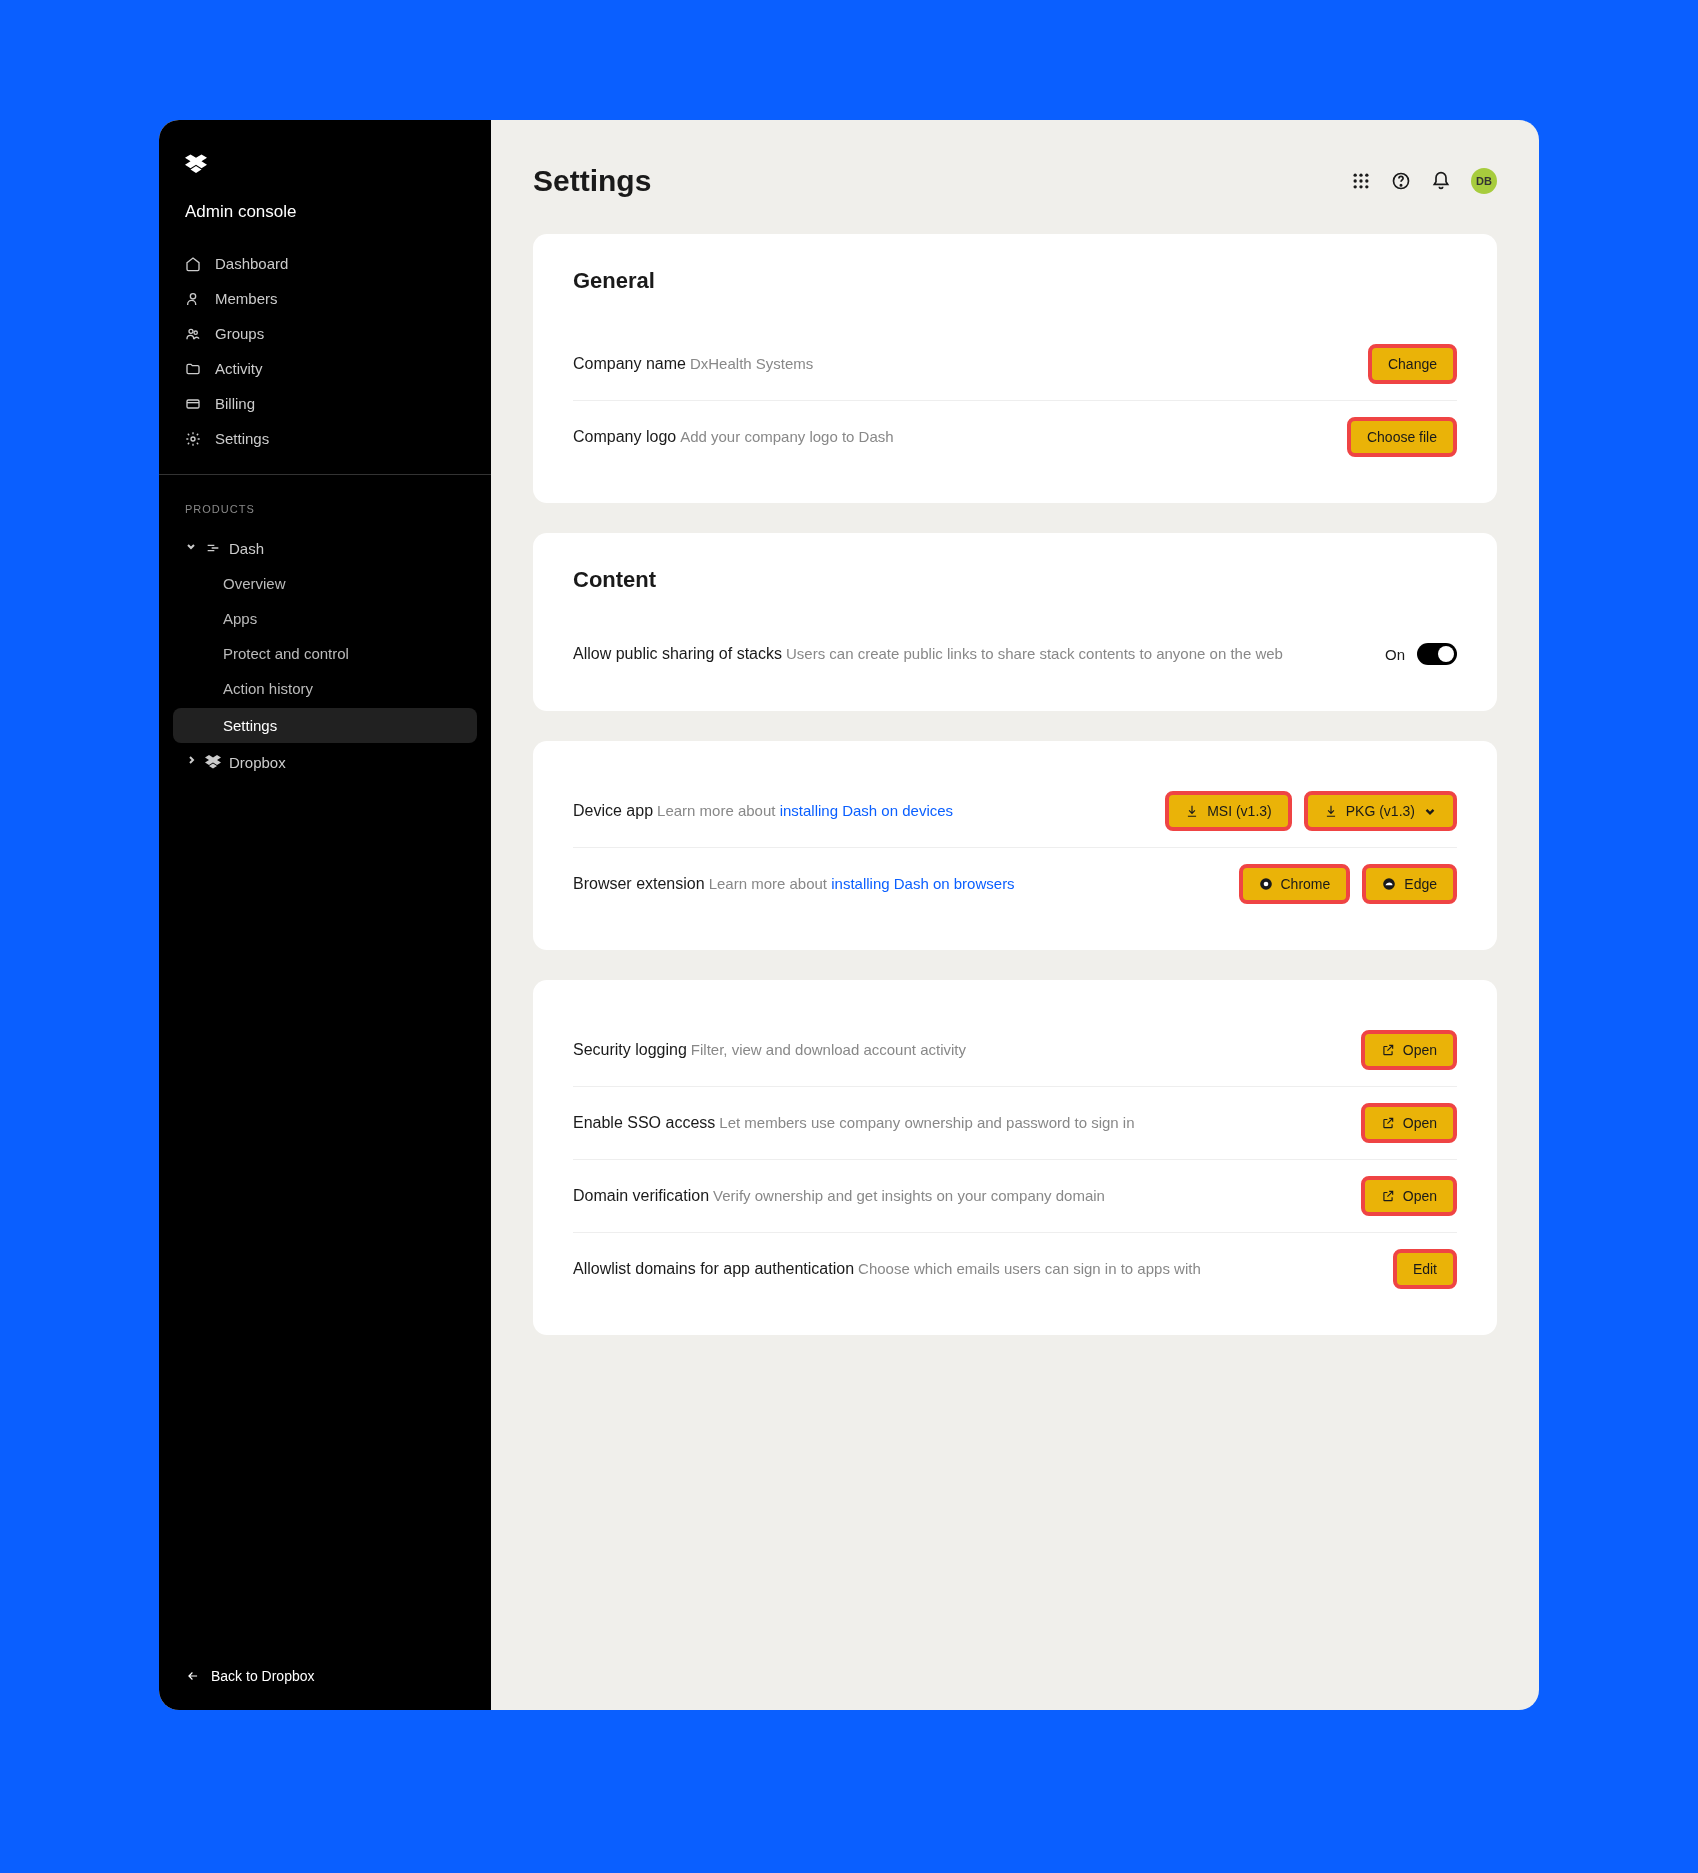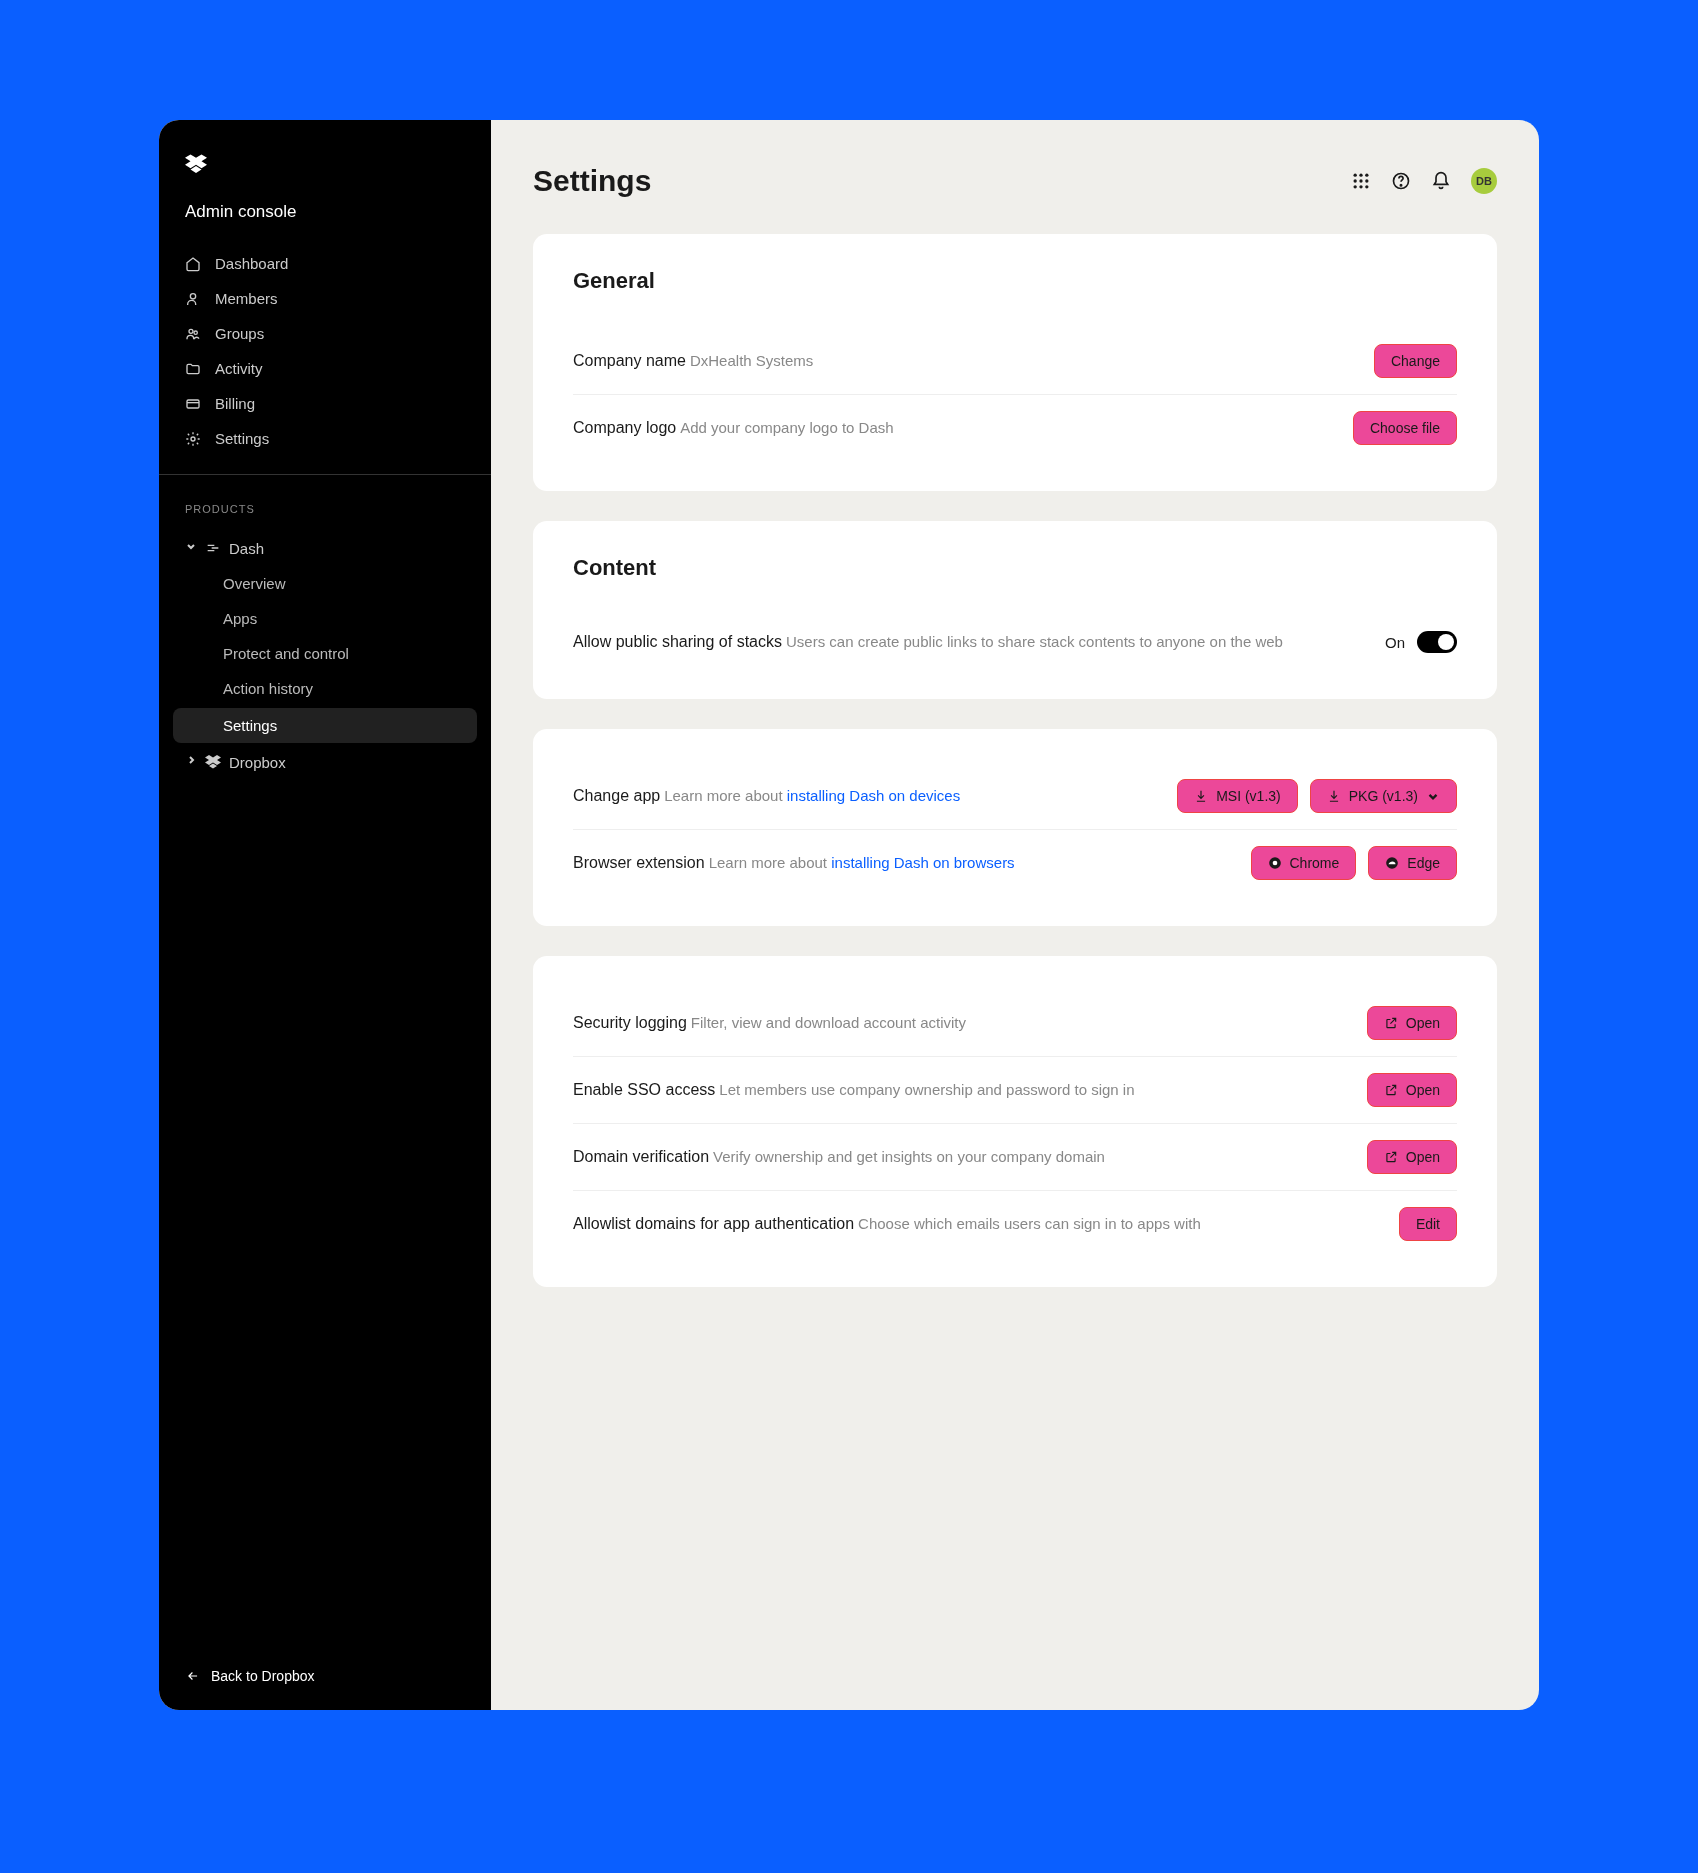--- a/index.html
+++ b/index.html
@@ -81,21 +81,21 @@
   display: flex; align-items: center; justify-content: space-between;
   padding: 16px 0; border-bottom: 1px solid #eee;
 }
 .row:last-child { border-bottom: none; }
 .row-left { display: flex; gap: 4px; }
 .row-title { font-size: 16px; color: #1a1a1a; }
 .row-desc { font-size: 15px; color: #888; }
 .row-desc a { color: #0a5fff; text-decoration: none; cursor: pointer; }
 .row-right { display: flex; align-items: center; gap: 12px; }
 .btn {
-  border: 1px solid #ef4444; background: #ec4899; border-radius: 8px;
+  border: 4px solid #ef4444; background: #eab308; border-radius: 8px;
   padding: 8px 16px; font-size: 14px; font-weight: 500; color: #1a1a1a;
   display: inline-flex; align-items: center; gap: 8px; cursor: pointer;
 }
 .btn svg { width: 14px; height: 14px; }
 .toggle-wrap { display: flex; align-items: center; gap: 12px; }
 .toggle-label { font-size: 15px; color: #1a1a1a; }
 .toggle {
   width: 40px; height: 22px; background: #000; border-radius: 12px;
   position: relative; cursor: pointer;
 }
@@ -257,21 +257,21 @@
           <div class="row-right toggle-wrap">
             <span class="toggle-label">On</span>
             <div class="toggle"></div>
           </div>
         </div>
       </section>
 
       <section class="card">
         <div class="row">
           <div class="row-left">
-            <div class="row-title">Change app</div>
+            <div class="row-title">Device app</div>
             <div class="row-desc">
               <span>Learn more about </span><a>installing Dash on devices</a>
             </div>
           </div>
           <div class="row-right">
             <button class="btn">
               <svg viewBox="0 0 24 24" fill="none" stroke="currentColor" stroke-width="2">
                   <path d="M12 3v12M7 11l5 5 5-5M5 21h14"></path>
                 </svg>
               <span>MSI (v1.3)</span>

